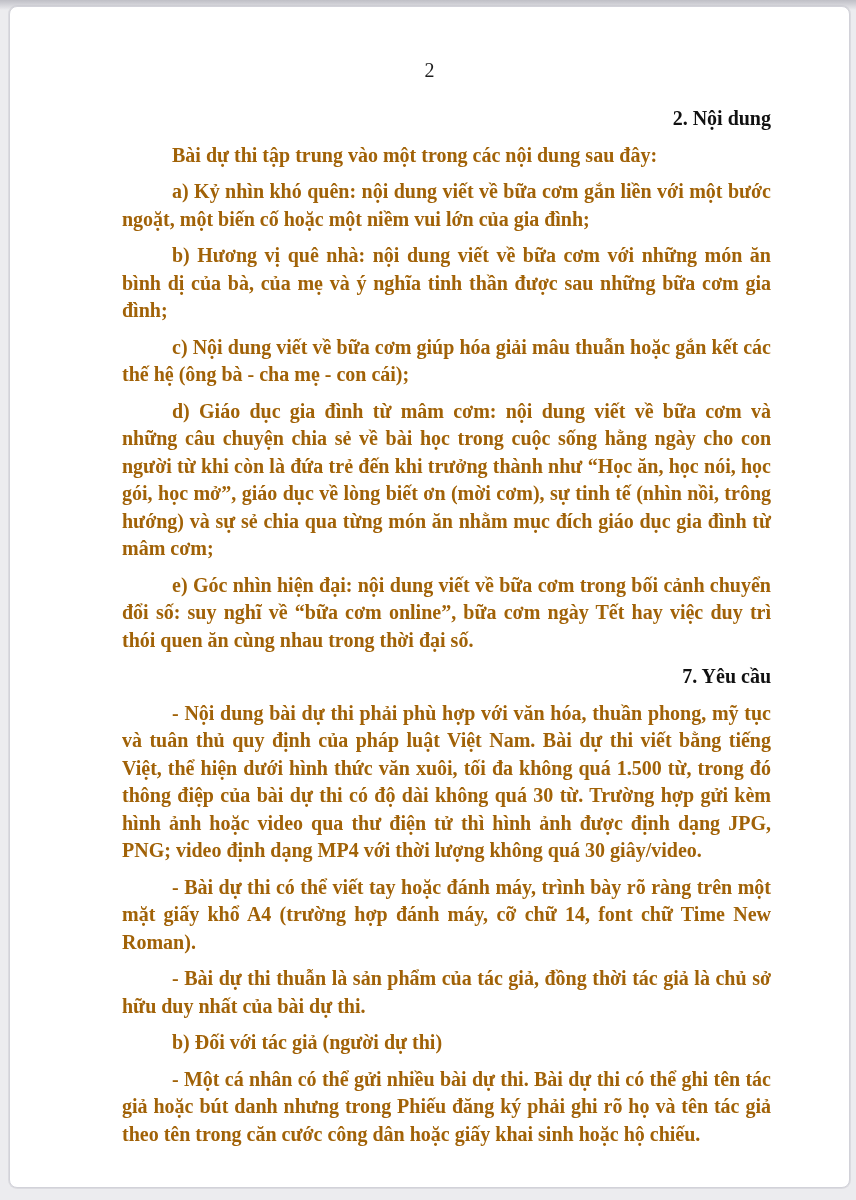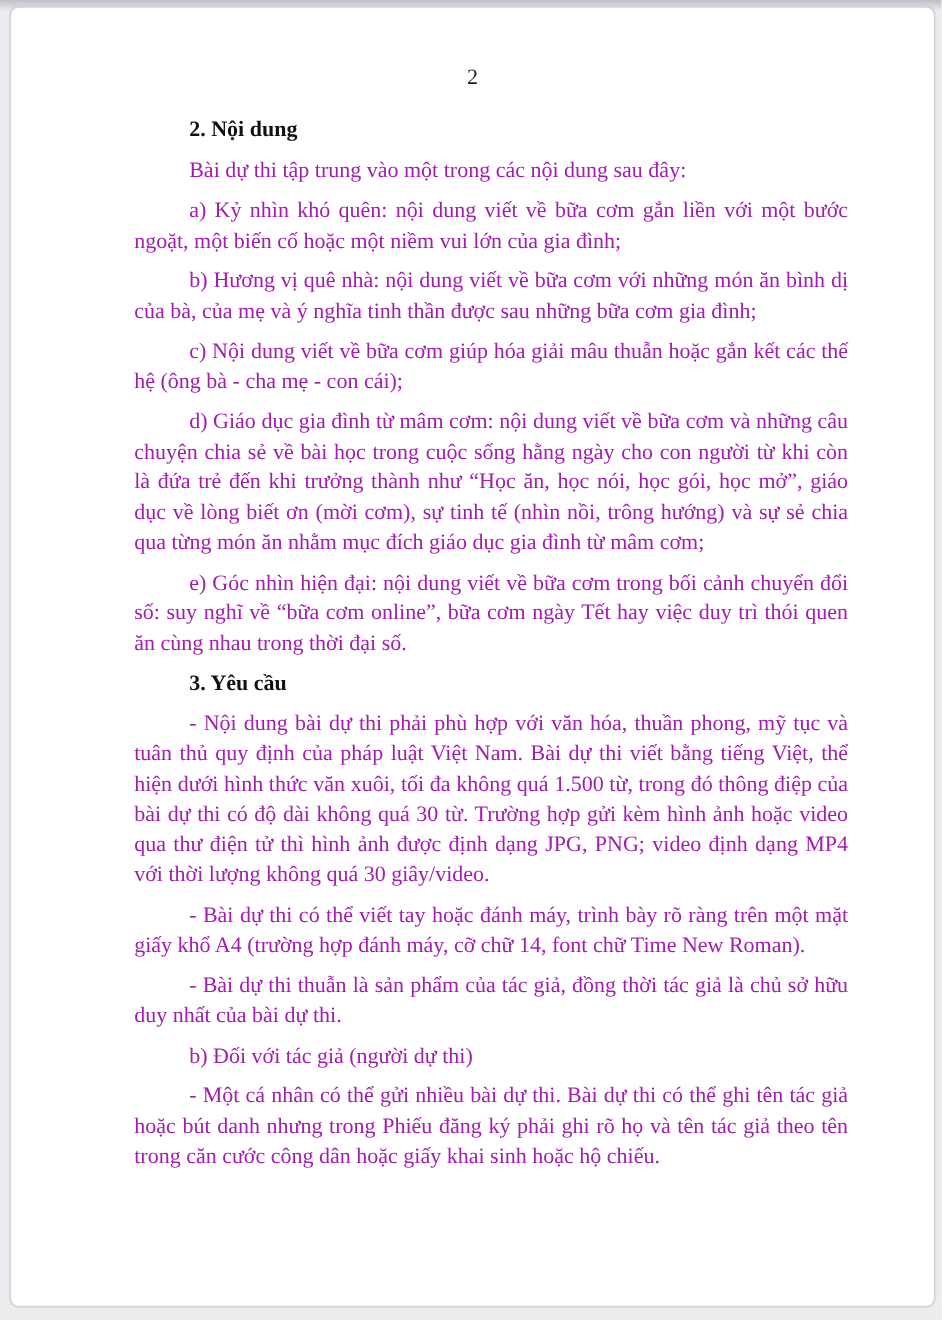--- a/index.html
+++ b/index.html
@@ -38,47 +38,48 @@
     line-height: 27px;
     color: #1d1d1d;
   }
   .doc-body {
     padding: 16px 78px 0 112px;
   }
   .doc-body p {
     margin: 0 0 9px 0;
     font-size: 20px;
     line-height: 27.5px;
-    color: #a21caf;
+    color: #a16207;
     text-align: justify;
     text-indent: 50px;
     text-justify: inter-word;
+    font-weight: bold;
   }
   .doc-body p.heading {
     font-weight: bold;
-    text-align: left;
+    text-align: right;
     margin-top: 5px;
     color: #111111;
   }
 </style>
 </head>
 <body>
 
 <div class="scan">
   <div class="page">
     <div class="page-number">2</div>
     <div class="doc-body">
         <p class="heading">2. Nội dung</p>
         <p class="para">Bài dự thi tập trung vào một trong các nội dung sau đây:</p>
         <p class="para">a) Kỷ nhìn khó quên: nội dung viết về bữa cơm gắn liền với một bước ngoặt, một biến cố hoặc một niềm vui lớn của gia đình;</p>
         <p class="para">b) Hương vị quê nhà: nội dung viết về bữa cơm với những món ăn bình dị của bà, của mẹ và ý nghĩa tinh thần được sau những bữa cơm gia đình;</p>
         <p class="para">c) Nội dung viết về bữa cơm giúp hóa giải mâu thuẫn hoặc gắn kết các thế hệ (ông bà - cha mẹ - con cái);</p>
         <p class="para">d) Giáo dục gia đình từ mâm cơm: nội dung viết về bữa cơm và những câu chuyện chia sẻ về bài học trong cuộc sống hằng ngày cho con người từ khi còn là đứa trẻ đến khi trưởng thành như “Học ăn, học nói, học gói, học mở”, giáo dục về lòng biết ơn (mời cơm), sự tinh tế (nhìn nồi, trông hướng) và sự sẻ chia qua từng món ăn nhằm mục đích giáo dục gia đình từ mâm cơm;</p>
         <p class="para">e) Góc nhìn hiện đại: nội dung viết về bữa cơm trong bối cảnh chuyển đổi số: suy nghĩ về “bữa cơm online”, bữa cơm ngày Tết hay việc duy trì thói quen ăn cùng nhau trong thời đại số.</p>
-        <p class="heading">3. Yêu cầu</p>
+        <p class="heading">7. Yêu cầu</p>
         <p class="para">- Nội dung bài dự thi phải phù hợp với văn hóa, thuần phong, mỹ tục và tuân thủ quy định của pháp luật Việt Nam. Bài dự thi viết bằng tiếng Việt, thể hiện dưới hình thức văn xuôi, tối đa không quá 1.500 từ, trong đó thông điệp của bài dự thi có độ dài không quá 30 từ. Trường hợp gửi kèm hình ảnh hoặc video qua thư điện tử thì hình ảnh được định dạng JPG, PNG; video định dạng MP4 với thời lượng không quá 30 giây/video.</p>
         <p class="para">- Bài dự thi có thể viết tay hoặc đánh máy, trình bày rõ ràng trên một mặt giấy khổ A4 (trường hợp đánh máy, cỡ chữ 14, font chữ Time New Roman).</p>
         <p class="para">- Bài dự thi thuẫn là sản phẩm của tác giả, đồng thời tác giả là chủ sở hữu duy nhất của bài dự thi.</p>
         <p class="para">b) Đối với tác giả (người dự thi)</p>
         <p class="para">- Một cá nhân có thể gửi nhiều bài dự thi. Bài dự thi có thể ghi tên tác giả hoặc bút danh nhưng trong Phiếu đăng ký phải ghi rõ họ và tên tác giả theo tên trong căn cước công dân hoặc giấy khai sinh hoặc hộ chiếu.</p>
       </div>
   </div>
 </div>
 
 </body></html>

